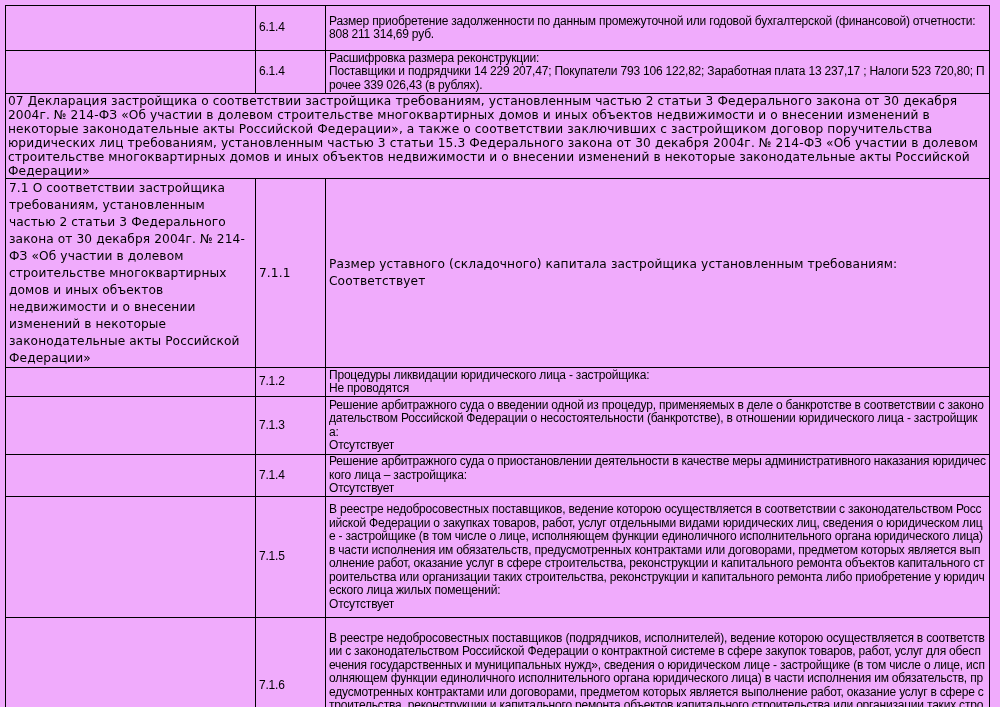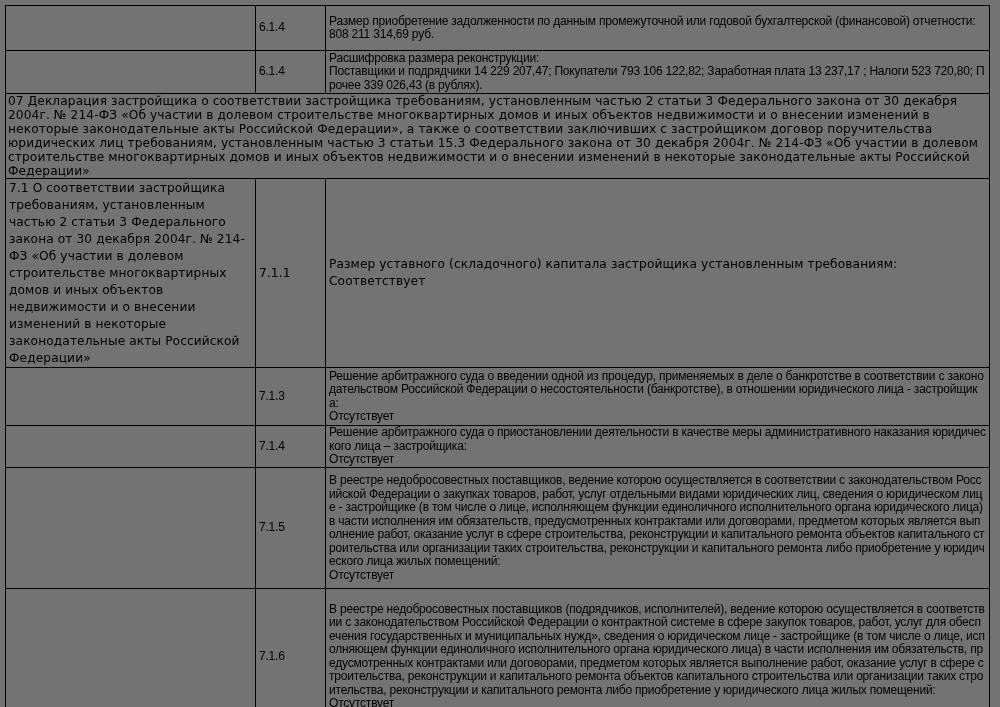--- a/index.html
+++ b/index.html
@@ -8,21 +8,21 @@
     background: #ffffff;
     width: 1000px;
     height: 707px;
     color: #000;
   }
   #page {
     position: relative;
     width: 1000px;
     height: 707px;
     overflow: hidden;
-    background: #737373;
+    background: #f0abfc;
   }
   table.decl {
     position: absolute;
     left: 5px;
     top: 5px;
     width: 984px;
     border-collapse: collapse;
     table-layout: fixed;
   }
   td {
@@ -103,20 +103,28 @@
 
     <tr class="r4 f-wide">
       <td class="desc-cell">7.1 О соответствии застройщика требованиям, установленным частью 2 статьи 3 Федерального закона от 30 декабря 2004г. № 214-ФЗ «Об участии в долевом строительстве многоквартирных домов и иных объектов недвижимости и о внесении изменений в некоторые законодательные акты Российской Федерации»</td>
       <td class="num-cell">7.1.1</td>
       <td class="content-cell">
         <div class="lbl">Размер уставного (складочного) капитала застройщика установленным требованиям:</div>
         <div class="val">Соответствует</div>
       </td>
     </tr>
 
+    <tr class="r5 f-cond">
+      <td></td>
+      <td class="num-cell">7.1.2</td>
+      <td class="content-cell breakall">
+        <div class="lbl">Процедуры ликвидации юридического лица - застройщика:</div>
+        <div class="val">Не проводятся</div>
+      </td>
+    </tr>
 
     <tr class="r6 f-cond">
       <td></td>
       <td class="num-cell">7.1.3</td>
       <td class="content-cell breakall">
         <div class="lbl">Решение арбитражного суда о введении одной из процедур, применяемых в деле о банкротстве в соответствии с законодательством Российской Федерации о несостоятельности (банкротстве), в отношении юридического лица - застройщика:</div>
         <div class="val">Отсутствует</div>
       </td>
     </tr>
 

